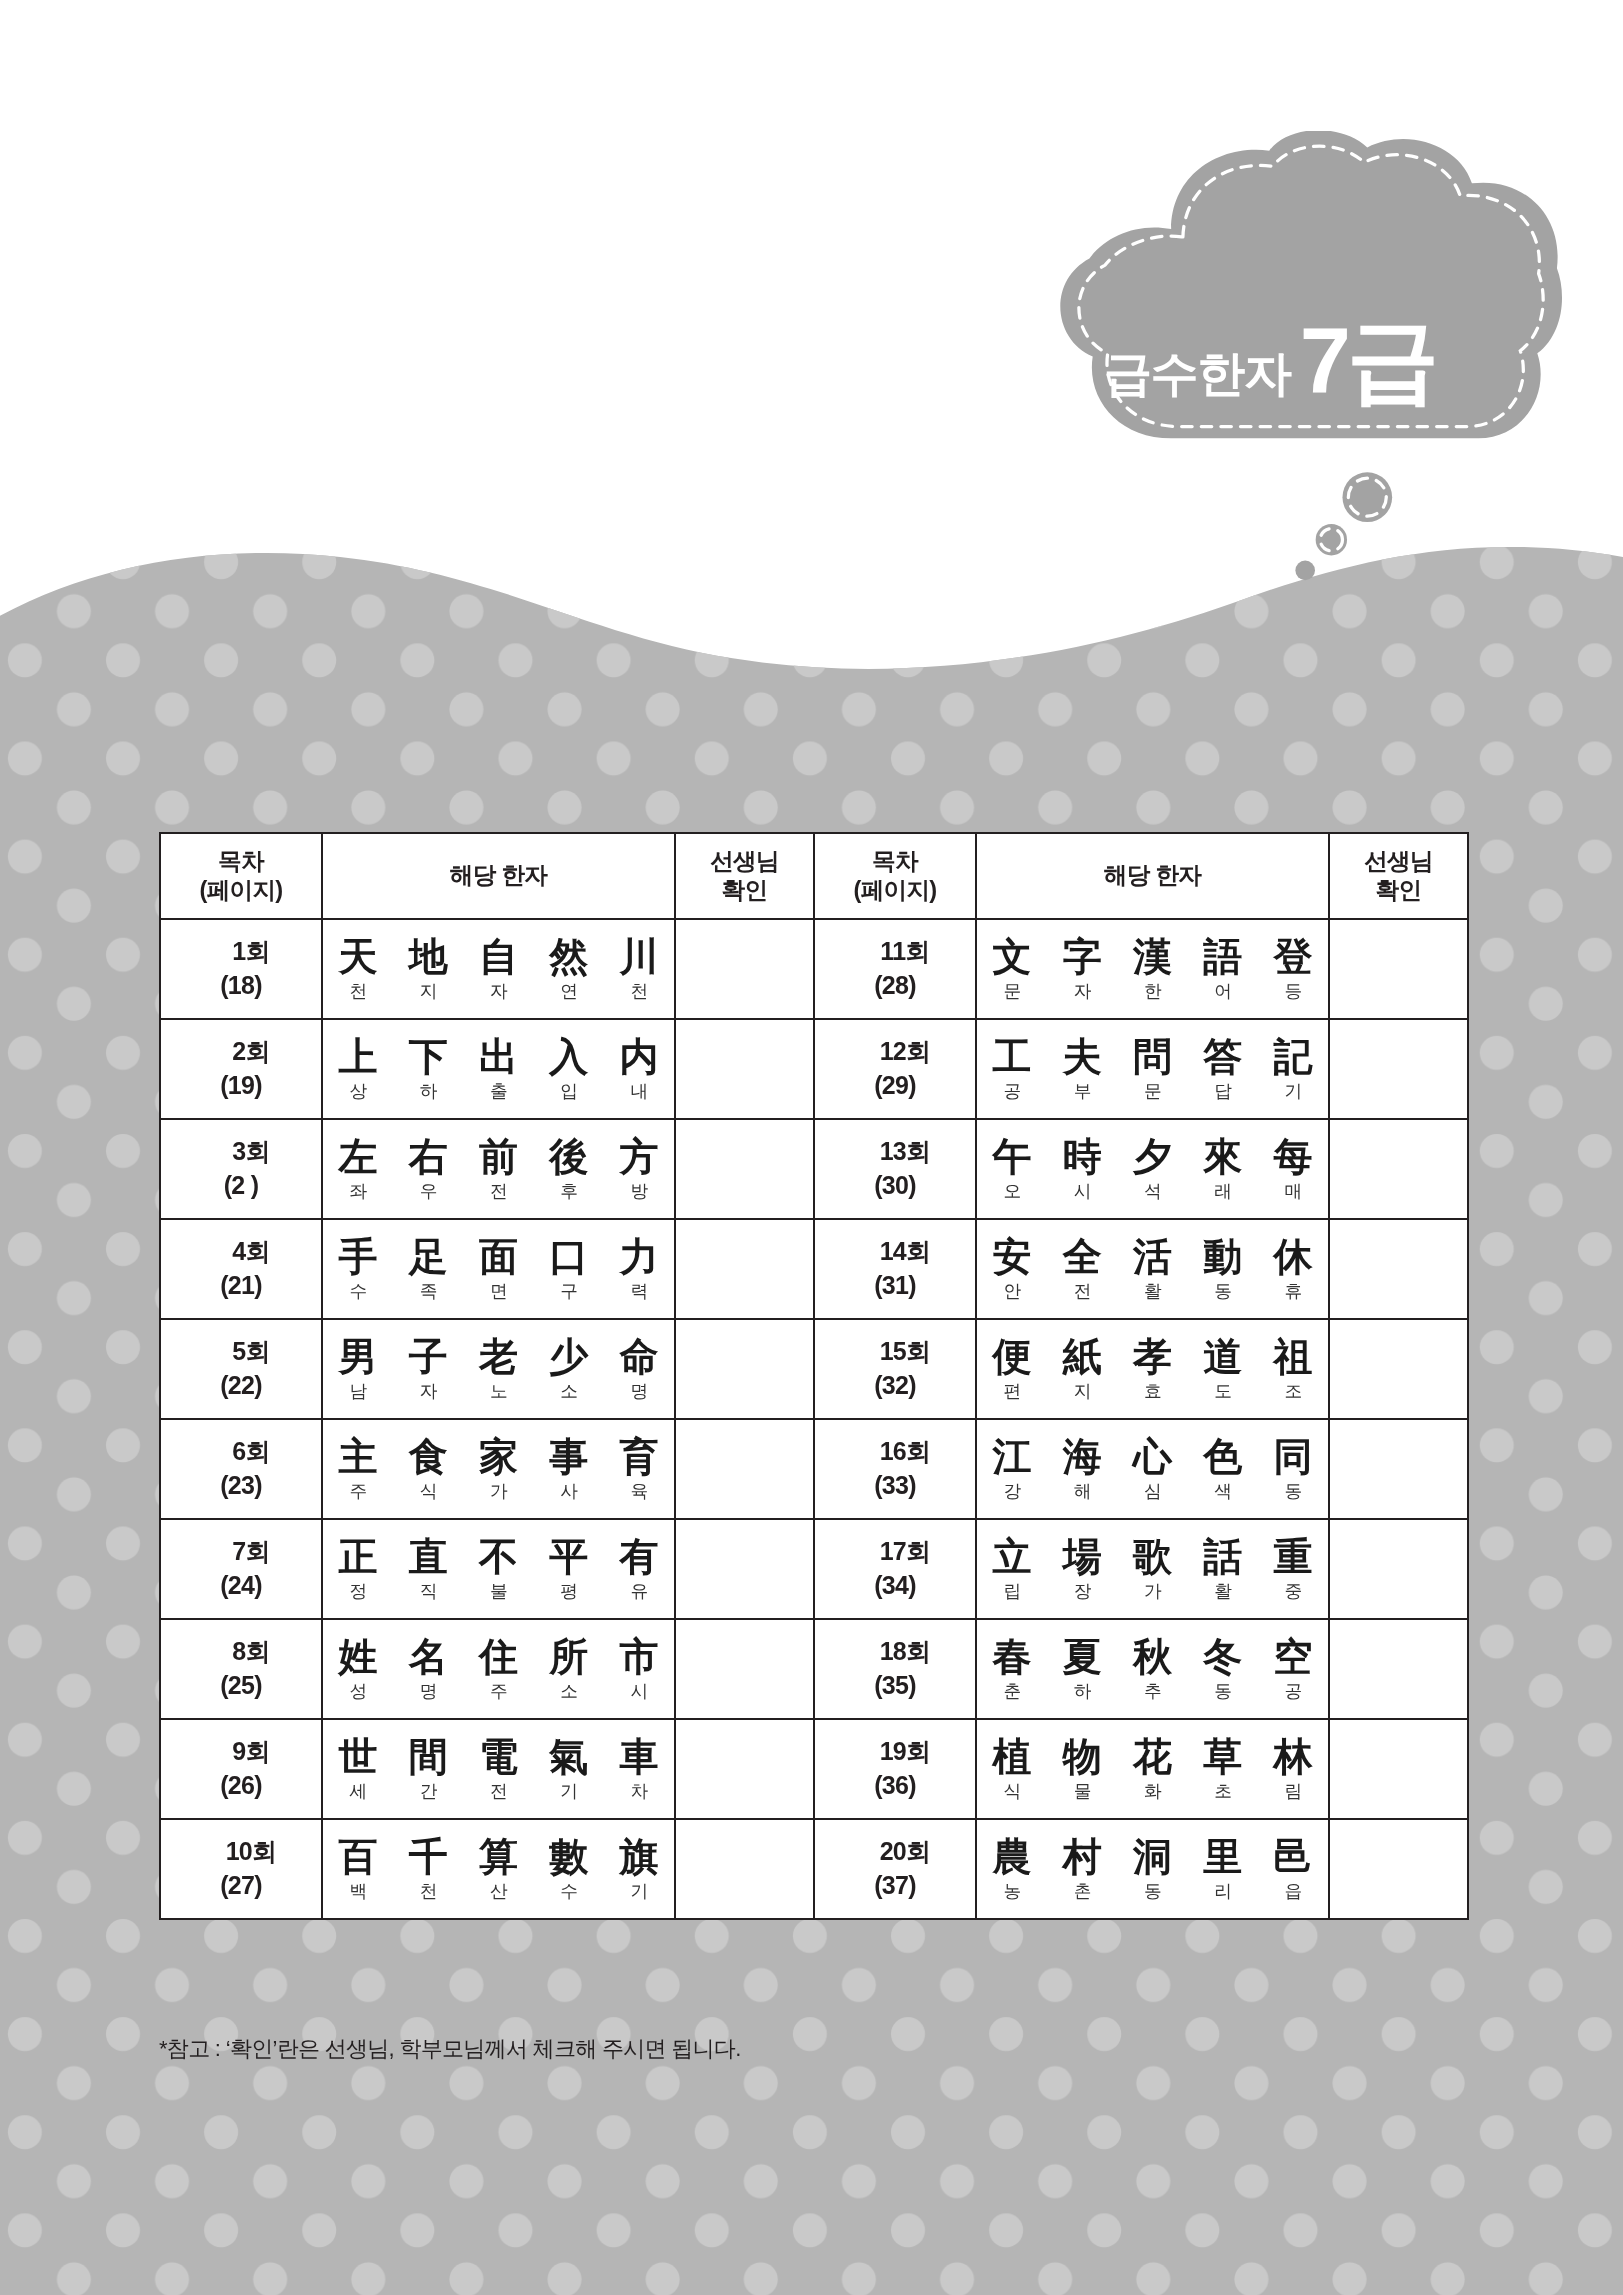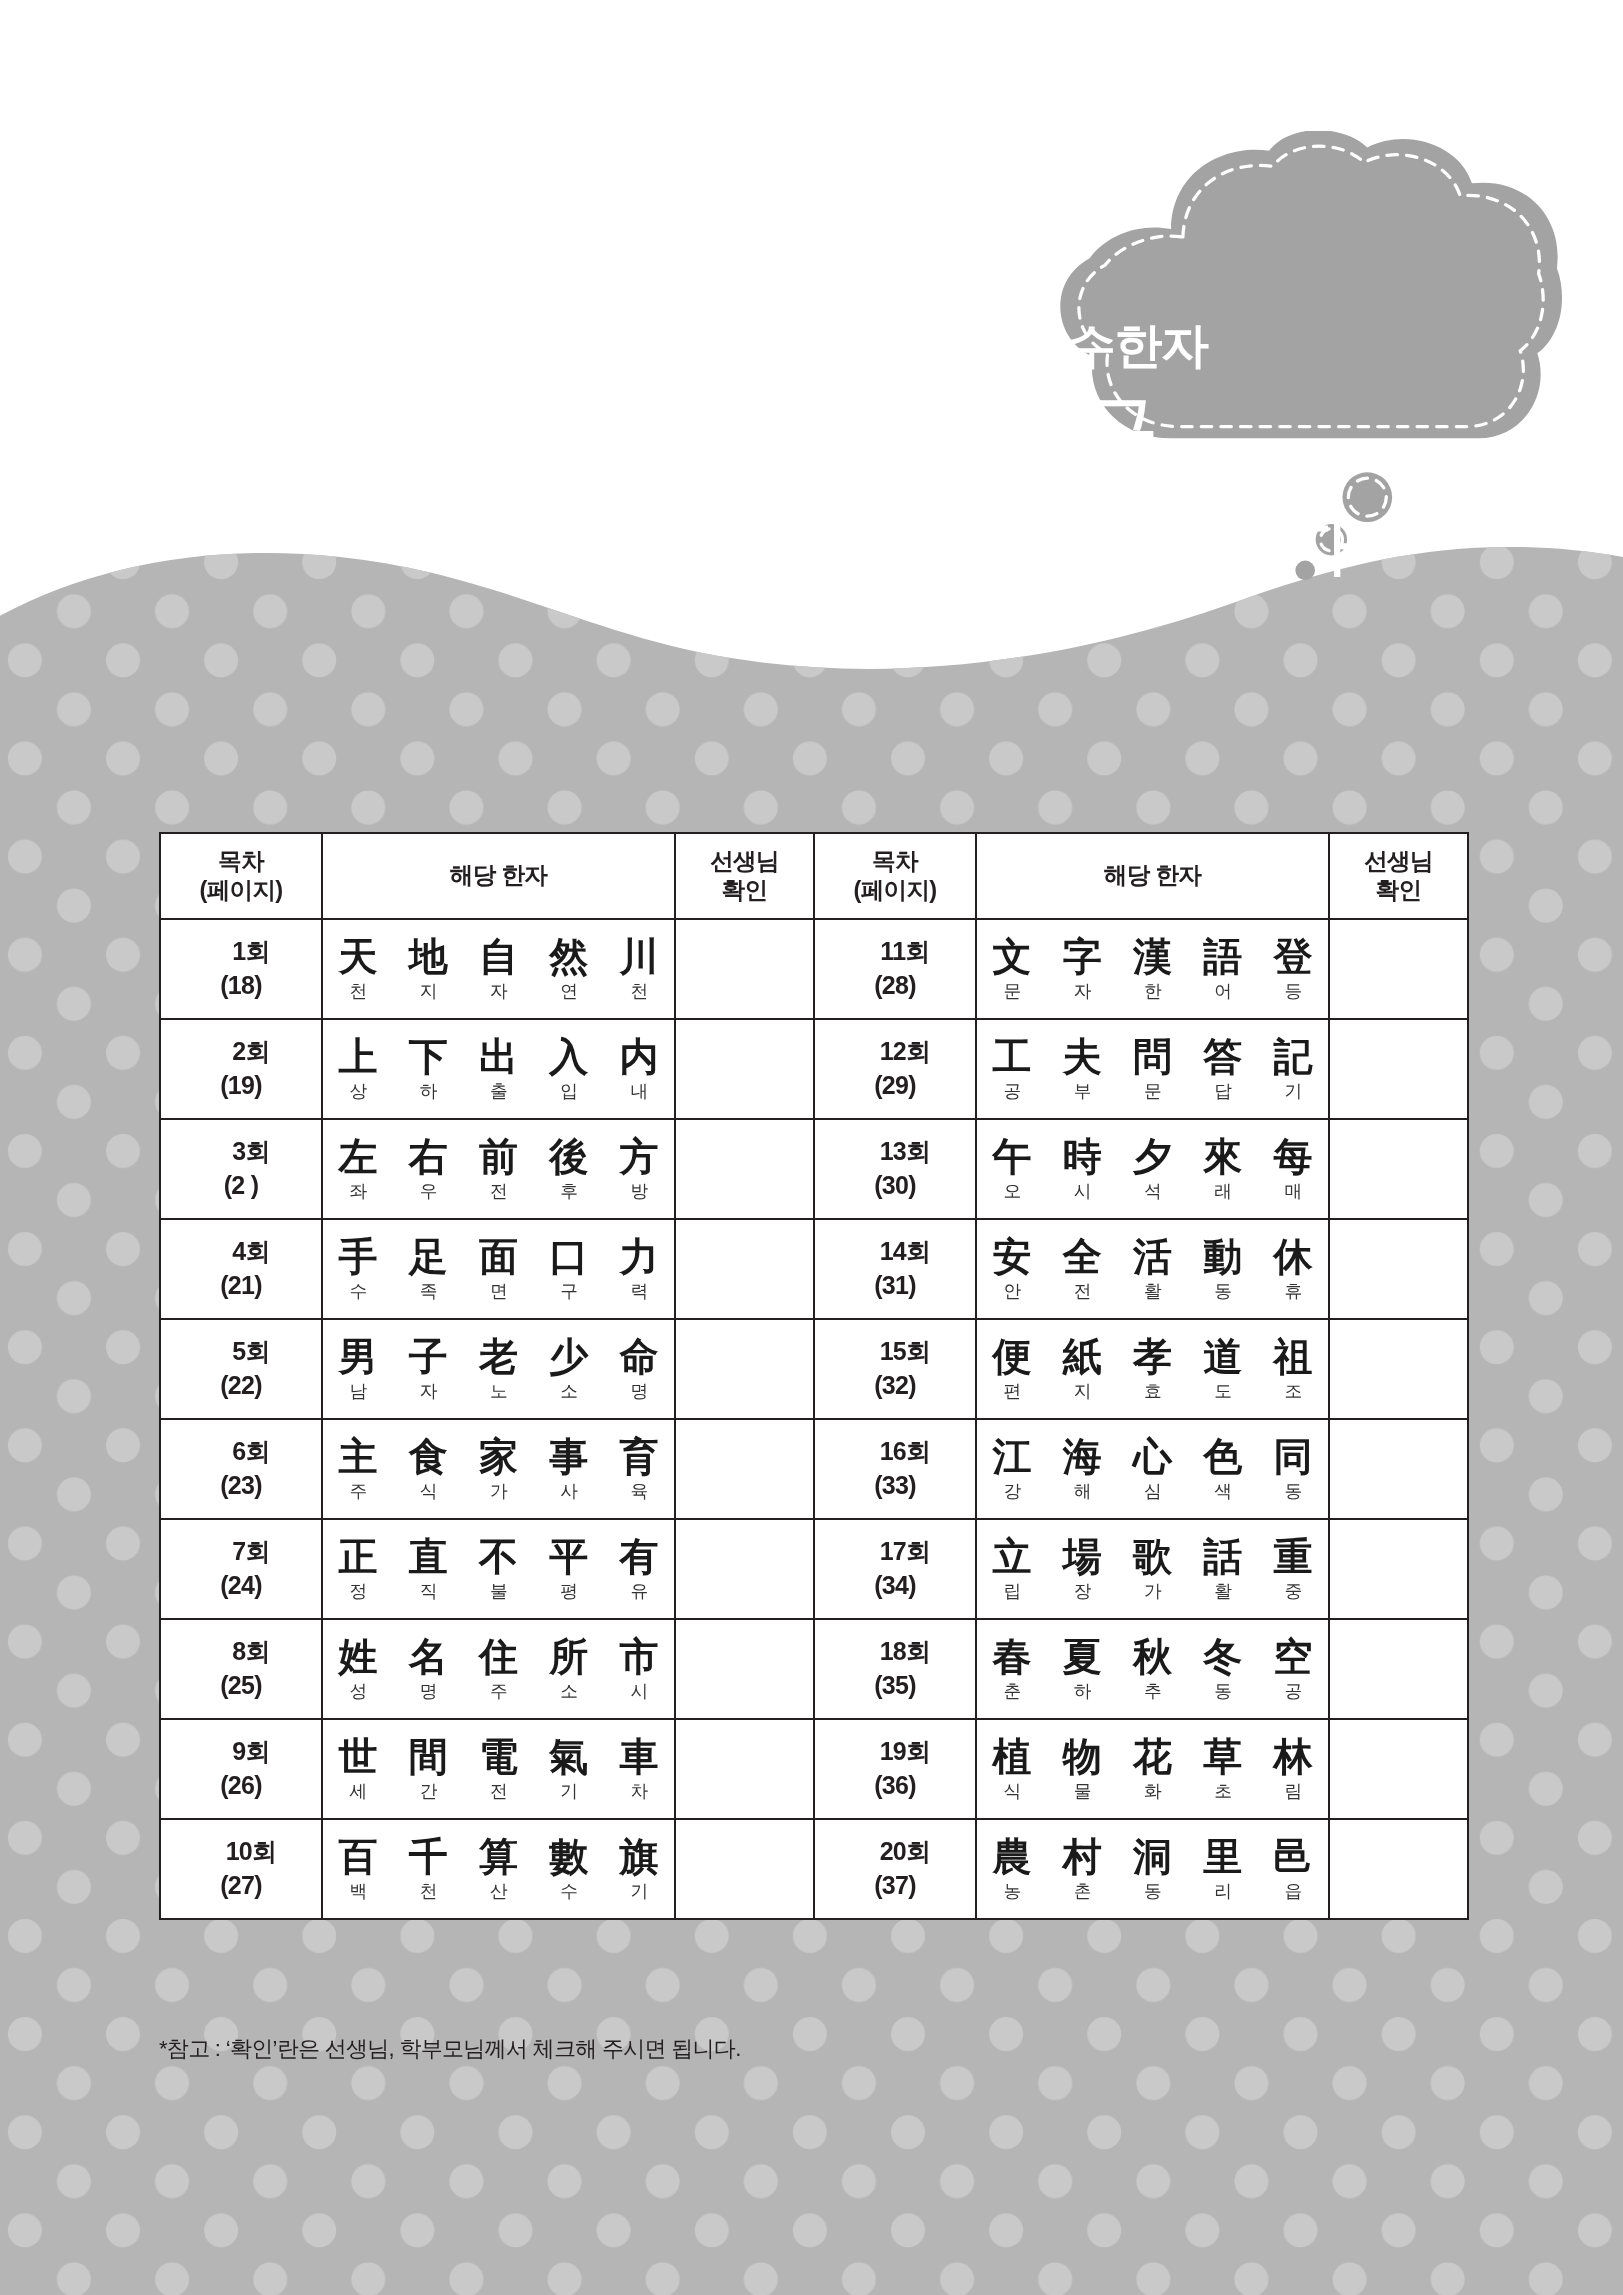--- a/index.html
+++ b/index.html
@@ -44,33 +44,32 @@
     position: absolute;
     left: 1021px;
     top: 314px;
     width: 497px;
     text-align: center;
     color: #ffffff;
     user-select: none;
   }
   .cloud-title-row {
     display: flex;
-    align-items: flex-start;
+    align-items: flex-end;
     justify-content: center;
     gap: 9px;
-    flex-direction: column;
   }
   .cloud-grade-label {
     font-size: 48px;
     font-weight: bold;
     letter-spacing: -1.3px;
   }
   .cloud-grade-num {
     font-size: 92px;
-    font-weight: normal;
+    font-weight: bold;
     letter-spacing: -3.9px;
     line-height: 1;
   }
   .cloud-count {
     margin-top: 24px;
     font-size: 63px;
     font-weight: bold;
     letter-spacing: -2px;
   }
 

